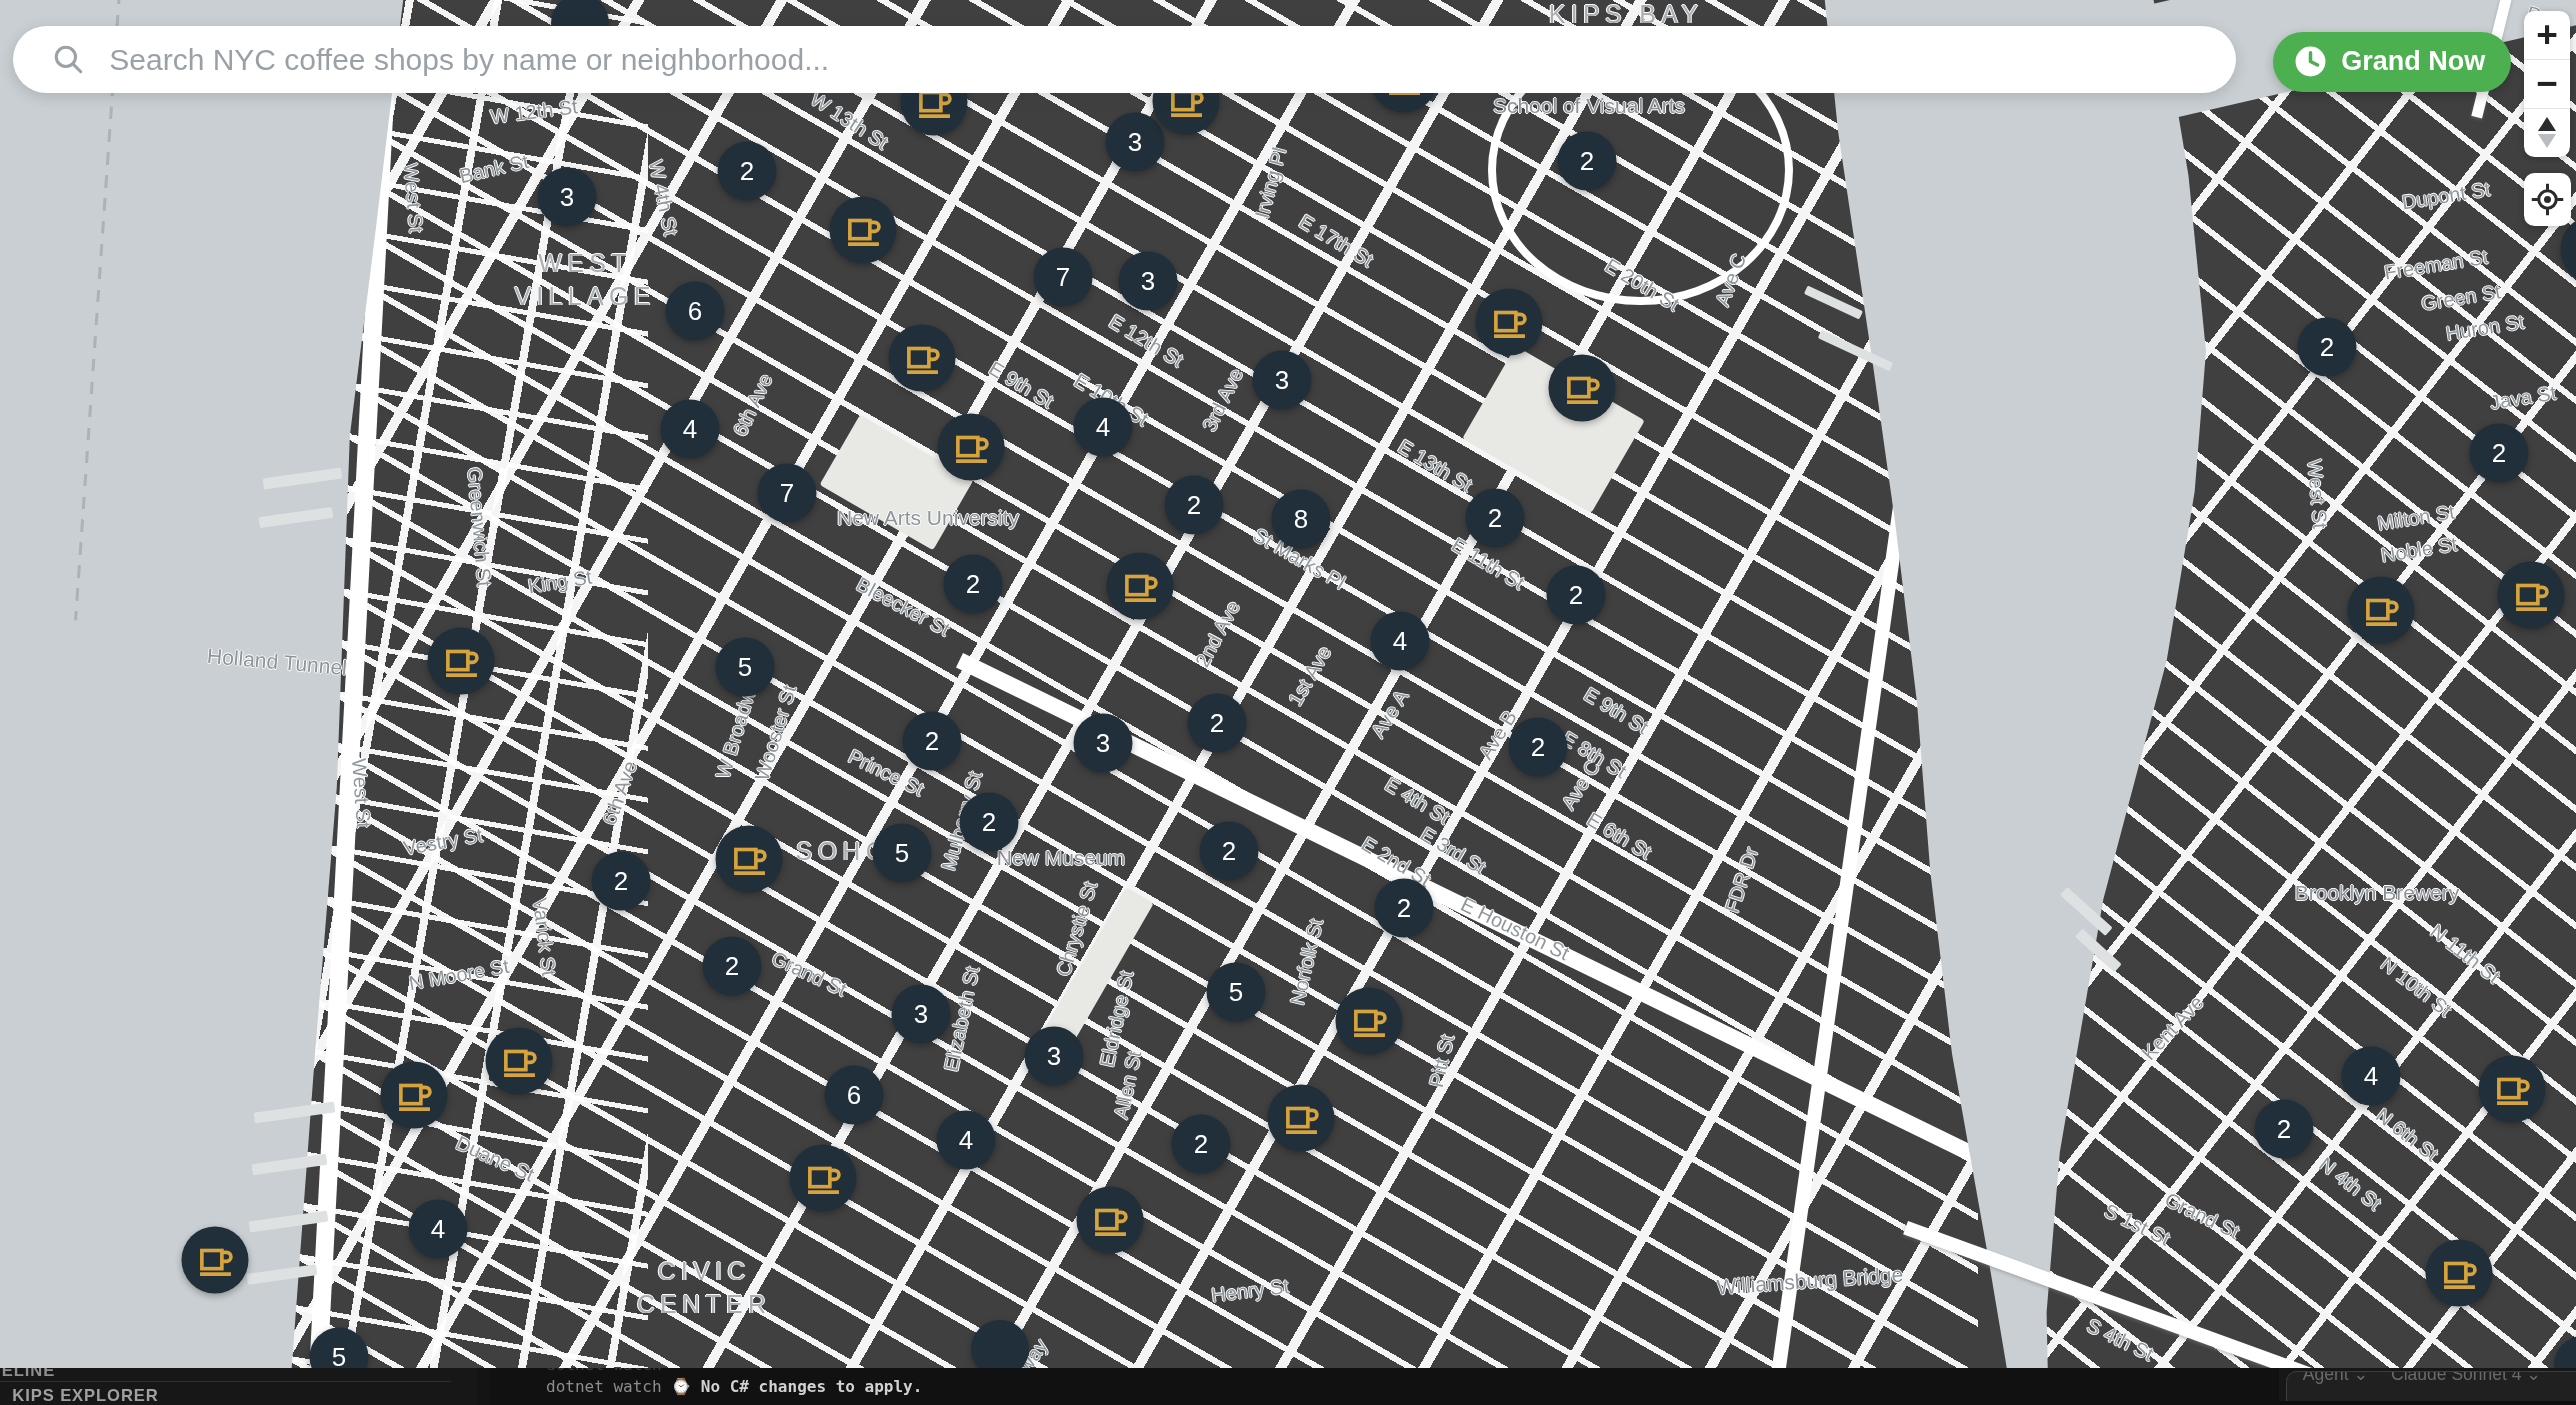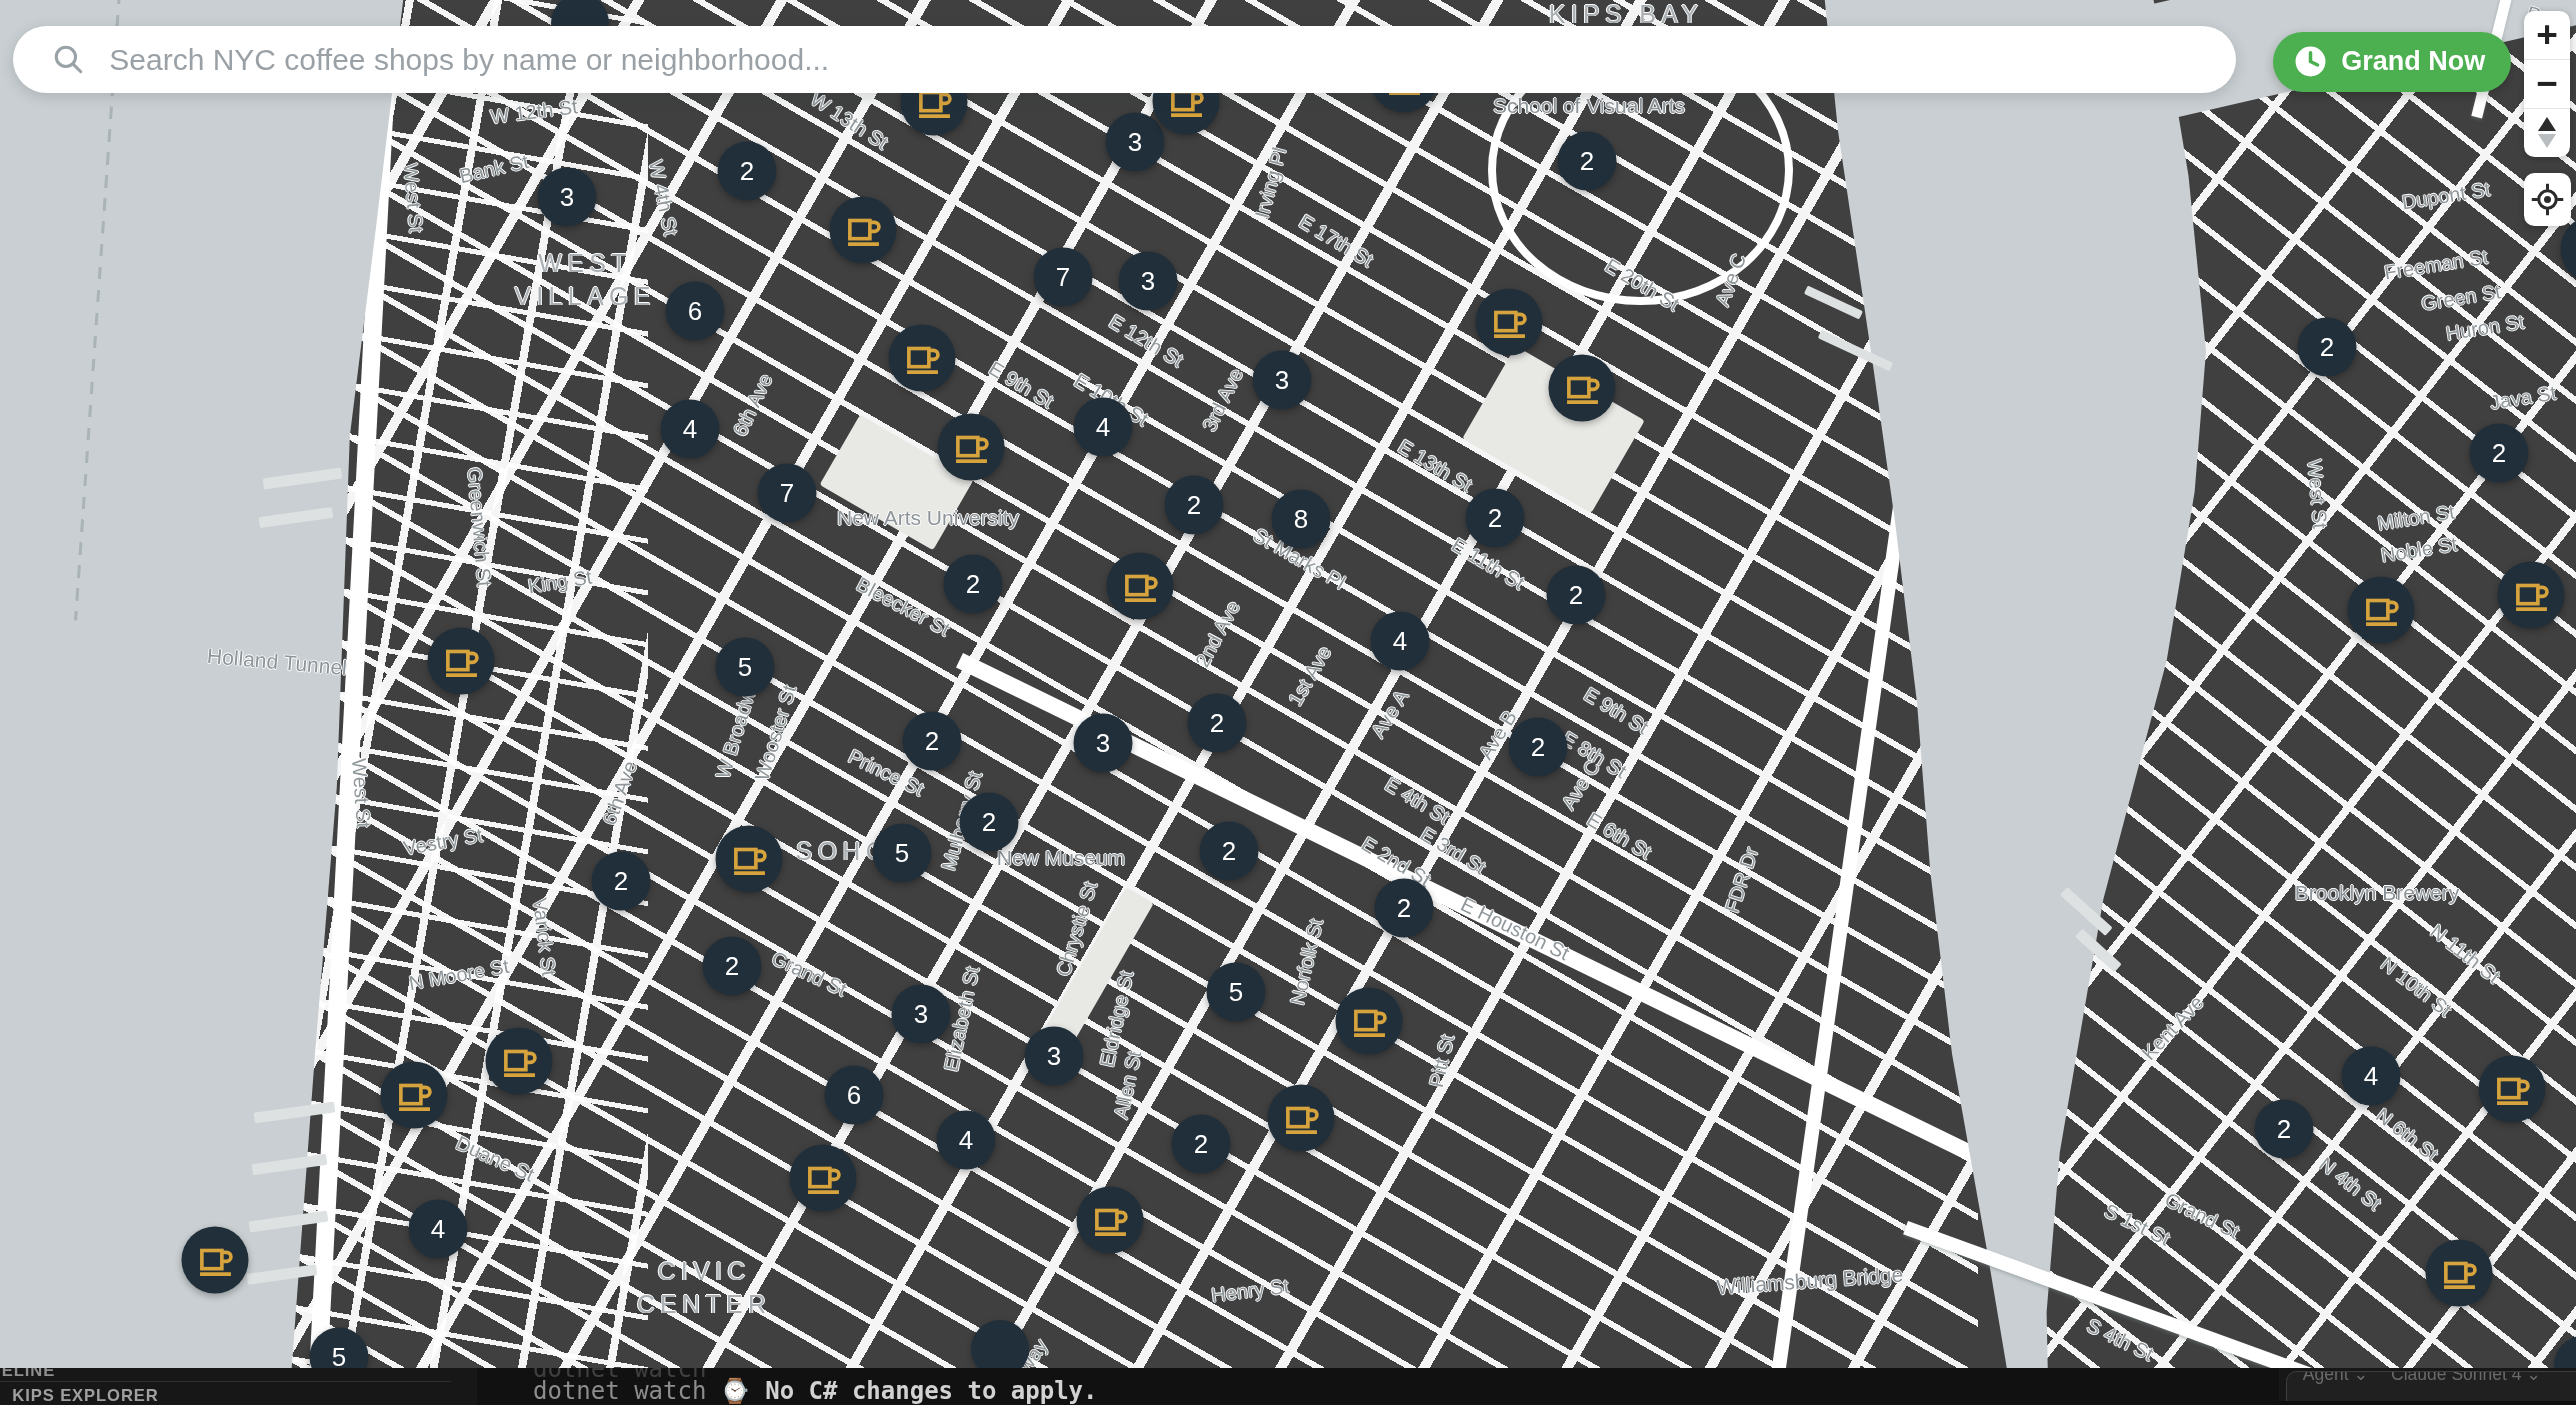--- a/index.html
+++ b/index.html
@@ -72,22 +72,22 @@
   #locate{position:absolute;left:2524px;top:173px;width:47px;height:53px;z-index:50;background:#fff;
      border:none;border-radius:10.5px;box-shadow:0 1.8px 7px rgba(0,0,0,.22);cursor:pointer;
      display:flex;align-items:center;justify-content:center;}
 
   
   #bottombar{position:absolute;left:0;top:1368px;width:2576px;height:38px;z-index:60;
      background:#141414;overflow:hidden;}
   #bb-side{position:absolute;left:0;top:0;width:477px;height:38px;background:#171717;overflow:hidden;}
   .bb-h{position:absolute;font-size:16.6px;font-weight:700;letter-spacing:0.9px;color:#8f8f8f;}
   #bb-line{position:absolute;left:0;top:13px;width:451px;height:0.9px;background:#2e2e2e;}
-  #bb-term{position:absolute;left:477px;top:0;width:1803px;height:38px;background:#111;
-     font-family:"DejaVu Sans Mono",monospace;font-size:24px;overflow:hidden;}
+  #bb-term{position:absolute;left:490px;top:0;width:1803px;height:38px;background:#111;
+     font-family:"DejaVu Sans Mono",monospace;font-size:16px;overflow:hidden;}
   .tline{position:absolute;left:56px;white-space:nowrap;}
   .t-dim{color:#6d6d6d;opacity:.5;}
   .t-pre{color:#8d8d8d;}
   .t-emo{color:#b8963e;}
   .t-msg{color:#d2d2d2;font-weight:700;}
   #bb-right{position:absolute;left:2279px;top:0;width:297px;height:38px;background:#171717;}
   #agent-panel{position:absolute;left:7px;top:2.6px;width:368px;height:42px;background:#202020;
      border:0.9px solid #3e3e3e;border-radius:10.5px 10.5px 0 0;overflow:hidden;}
   #agent-panel .row{margin-top:-7.9px;padding:0 15.8px;display:flex;gap:23px;align-items:center;
      color:#7d7d7d;font-size:17.5px;opacity:.8;white-space:nowrap;}

